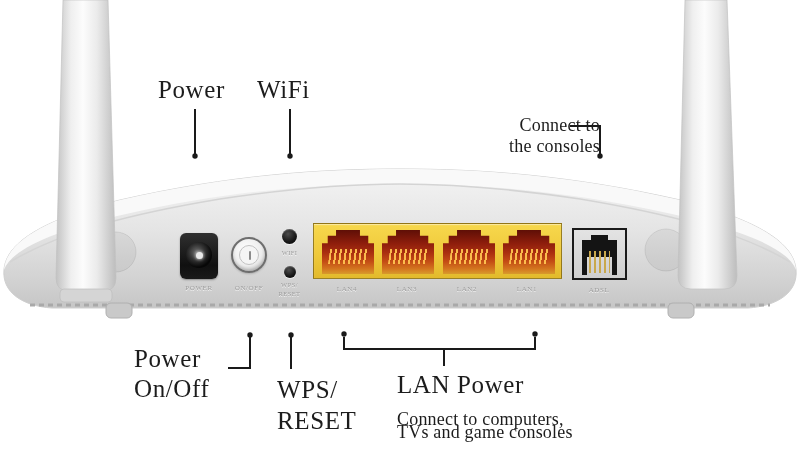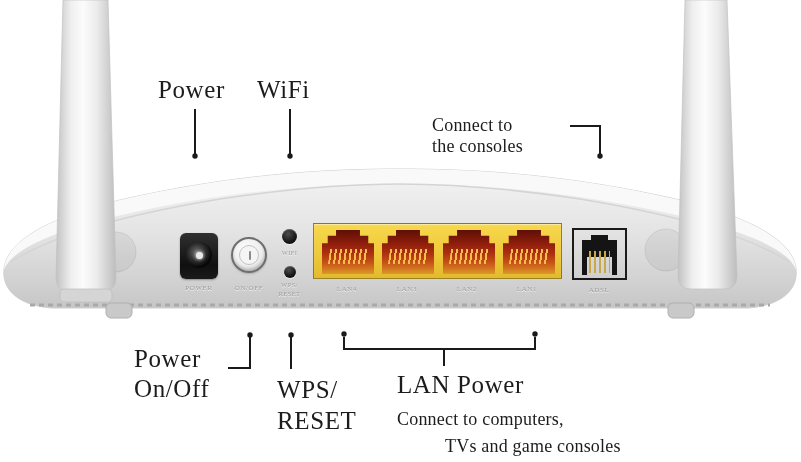--- a/index.html
+++ b/index.html
@@ -10,26 +10,26 @@
   svg{position:absolute;left:0;top:0;}
   .layer{position:absolute;left:0;top:0;width:801px;height:462px;}
 
   
   .callout{position:absolute;color:#1c1c1c;}
   .co-lg{font-size:25px;letter-spacing:0.6px;line-height:30px;}
   .co-sm{font-size:18px;letter-spacing:0.2px;line-height:21px;}
   .co-power{left:158px;top:75px;}
   .co-wifi{left:257px;top:75px;}
   .co-adsl-title{left:438px;top:78px;font-size:27px;}
-  .co-adsl-desc{left:432px;top:115px;width:140px;text-align:left;}
+  .co-adsl-desc{left:460px;top:115px;width:140px;text-align:right;}
   .co-poweronoff{left:134px;top:344px;}
   .co-wps{left:277px;top:374px;line-height:31px;}
   .co-lan-title{left:397px;top:370px;}
   .co-lan-desc1{left:397px;top:409px;}
-  .co-lan-desc2{left:397px;top:436px;margin-left:48px;}
+  .co-lan-desc2{left:397px;top:422px;}
 
   
   .comp{position:absolute;}
   .power-jack{left:180px;top:233px;width:38px;height:46px;border-radius:6px;
     background:linear-gradient(180deg,#303030,#101010 70%,#1a1a1a);box-shadow:0 1px 2px rgba(0,0,0,0.35);}
   .jack-barrel{position:absolute;left:6px;top:9px;width:26px;height:26px;border-radius:50%;
     background:radial-gradient(circle at 42% 40%, #6f6f6f 0%, #303030 38%, #070707 68%);}
   .jack-pin{position:absolute;left:10px;top:10px;width:7px;height:7px;border-radius:50%;
     background:#e9e9e9;box-shadow:0 0 3px 1px rgba(255,255,255,0.55);}
 

